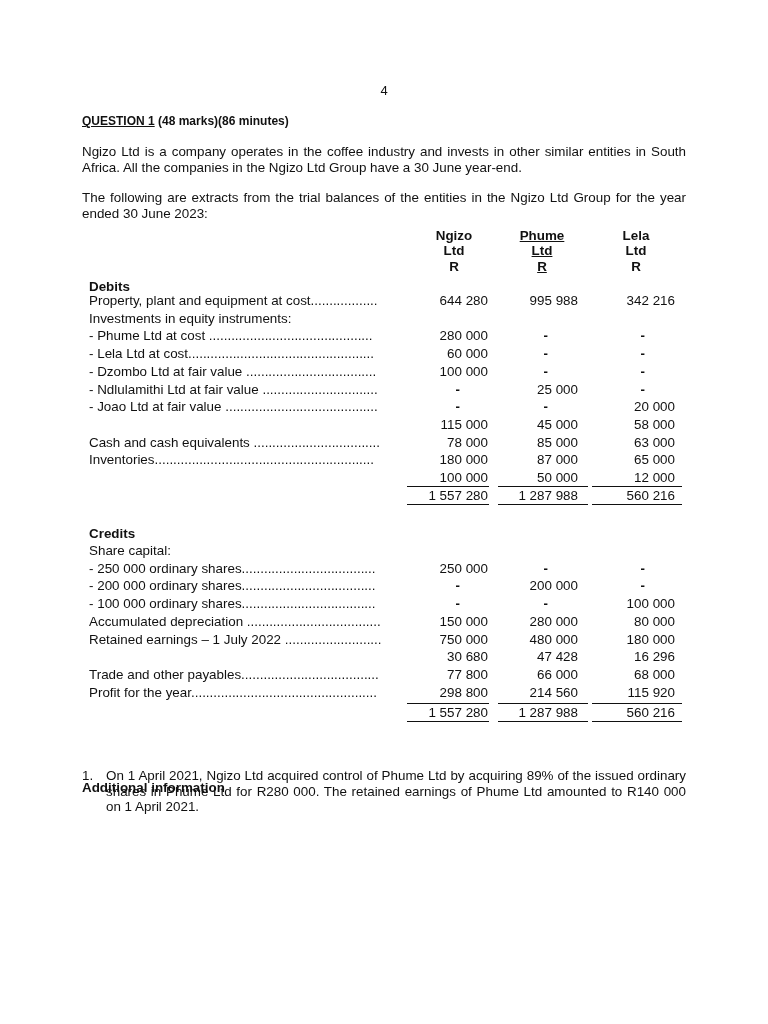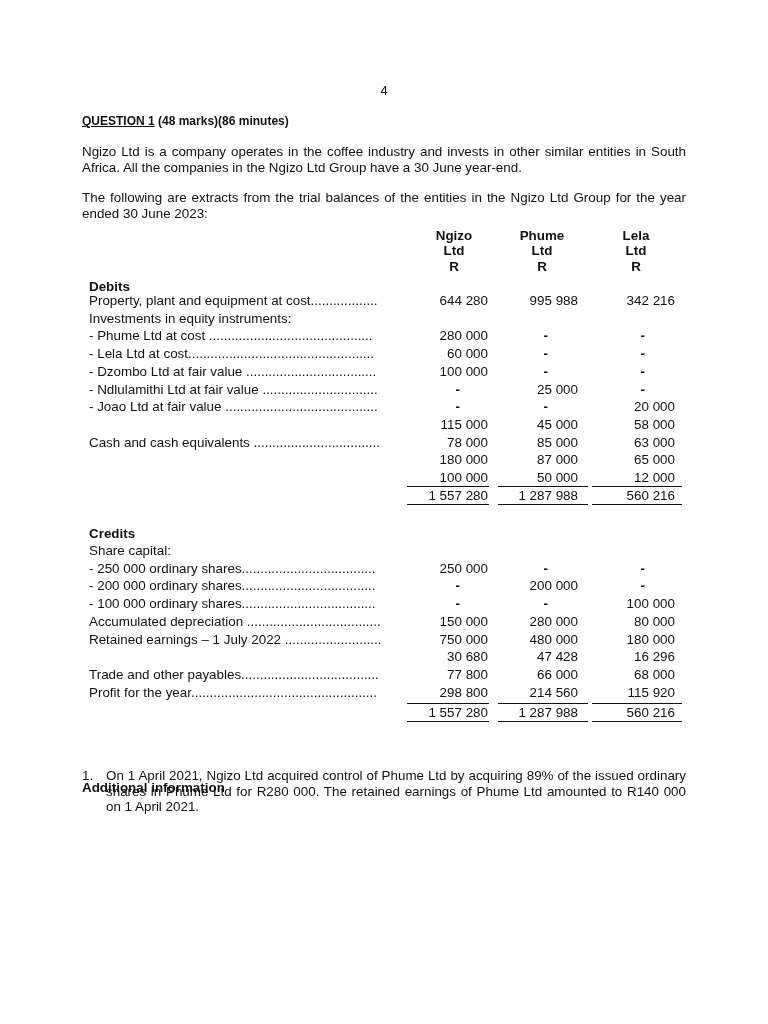--- a/index.html
+++ b/index.html
@@ -8,21 +8,21 @@
     font-family: "Liberation Sans", sans-serif; color: #111; font-size: 13.4px;
   }
   .page-num { position: absolute; top: 83px; left: 0; width: 768px; text-align: center; font-size: 13px; }
   .qtitle { position: absolute; top: 114px; left: 82px; font-weight: bold; font-size: 12px; }
   .qtitle .u { text-decoration: underline; }
   .para { position: absolute; left: 82px; width: 604px; line-height: 15.5px; text-align: justify; }
   .p1 { top: 144px; }
   .p2 { top: 190px; }
   .colhead { position: absolute; top: 228px; font-weight: bold; text-align: center; line-height: 15.3px; width: 80px; }
   .ch1 { left: 414px; }
-  .ch2 { left: 502px; }
+  .ch2 { left: 502px; text-decoration: underline; }
   .ch3 { left: 596px; }
   .section-h { position: absolute; left: 89px; font-weight: bold; }
   .row { position: absolute; left: 89px; height: 17.7px; width: 600px; }
   .row .lbl { position: absolute; left: 0; top: 0; white-space: nowrap; overflow: hidden; width: 307px; }
   .row .v { position: absolute; top: 0; text-align: right; }
   .row .v1 { left: 320px; width: 79px; }
   .row .v2 { left: 405px; width: 84px; }
   .row .v3 { left: 498px; width: 88px; }
   .row .dash { font-weight: bold; }
   .row .v1.dash { width: 51px; }
@@ -111,20 +111,21 @@
       <span class="v v2">45 000</span>
       <span class="v v3">58 000</span>
     </div>
     <div class="row" style="top: 434.6px;">
       <span class="lbl">Cash and cash equivalents ..................................</span>
       <span class="v v1">78 000</span>
       <span class="v v2">85 000</span>
       <span class="v v3">63 000</span>
     </div>
     <div class="row" style="top: 452.3px;">
+      <span class="lbl">Inventories...........................................................</span>
       <span class="v v1">180 000</span>
       <span class="v v2">87 000</span>
       <span class="v v3">65 000</span>
     </div>
     <div class="row" style="top: 470px;">
       <span class="v v1">100 000</span>
       <span class="v v2">50 000</span>
       <span class="v v3">12 000</span>
     </div>
   </div>

